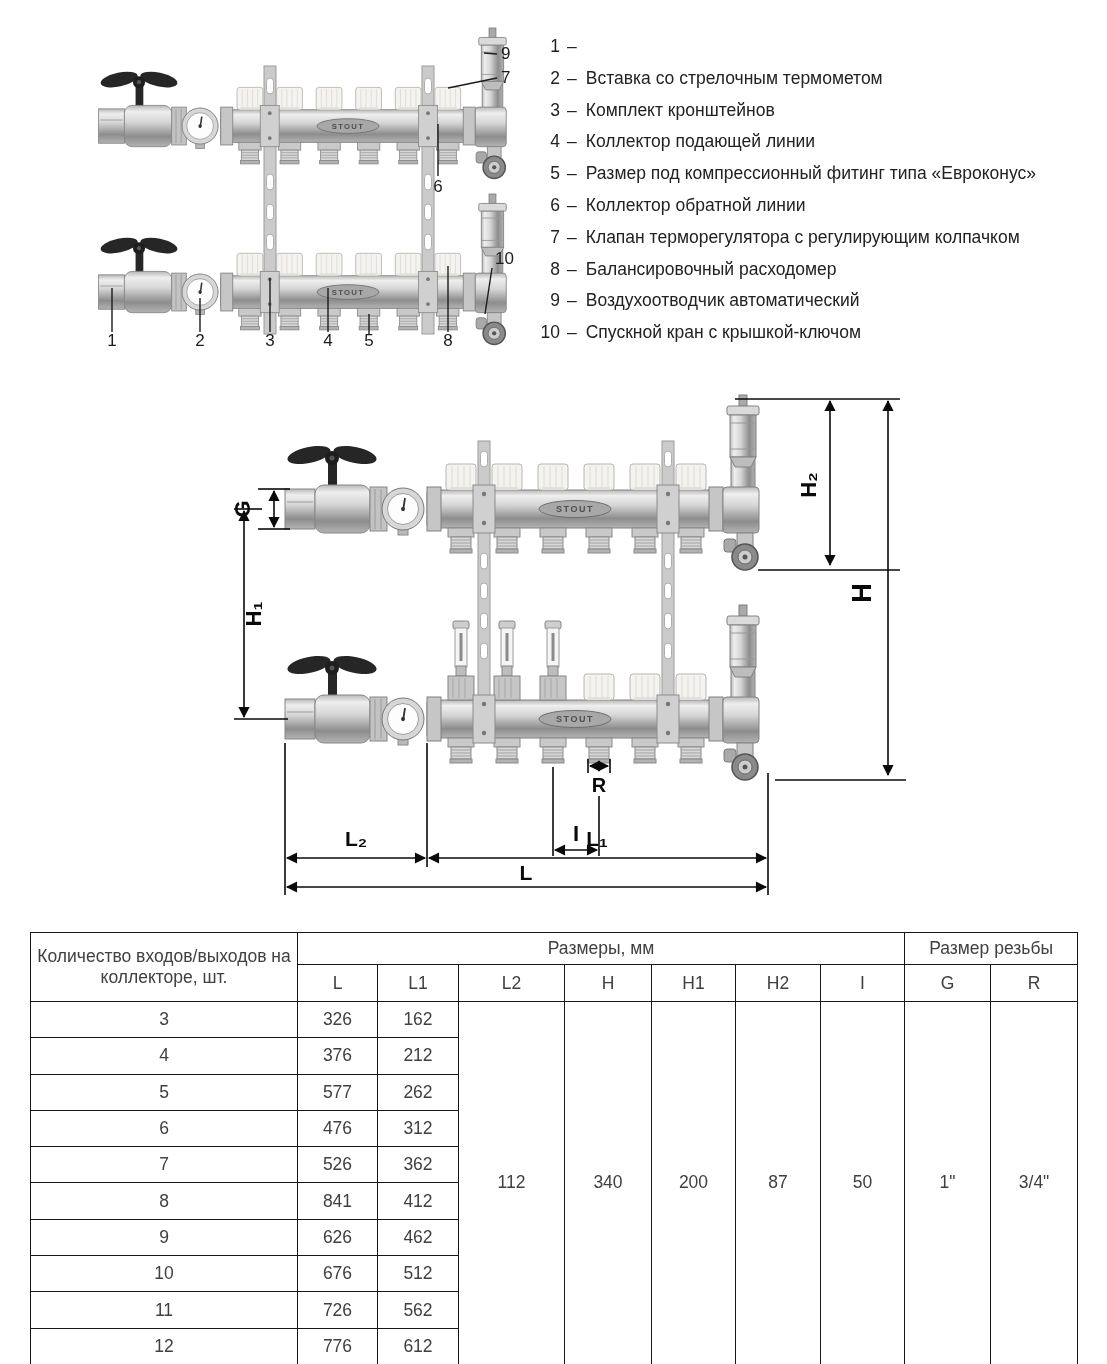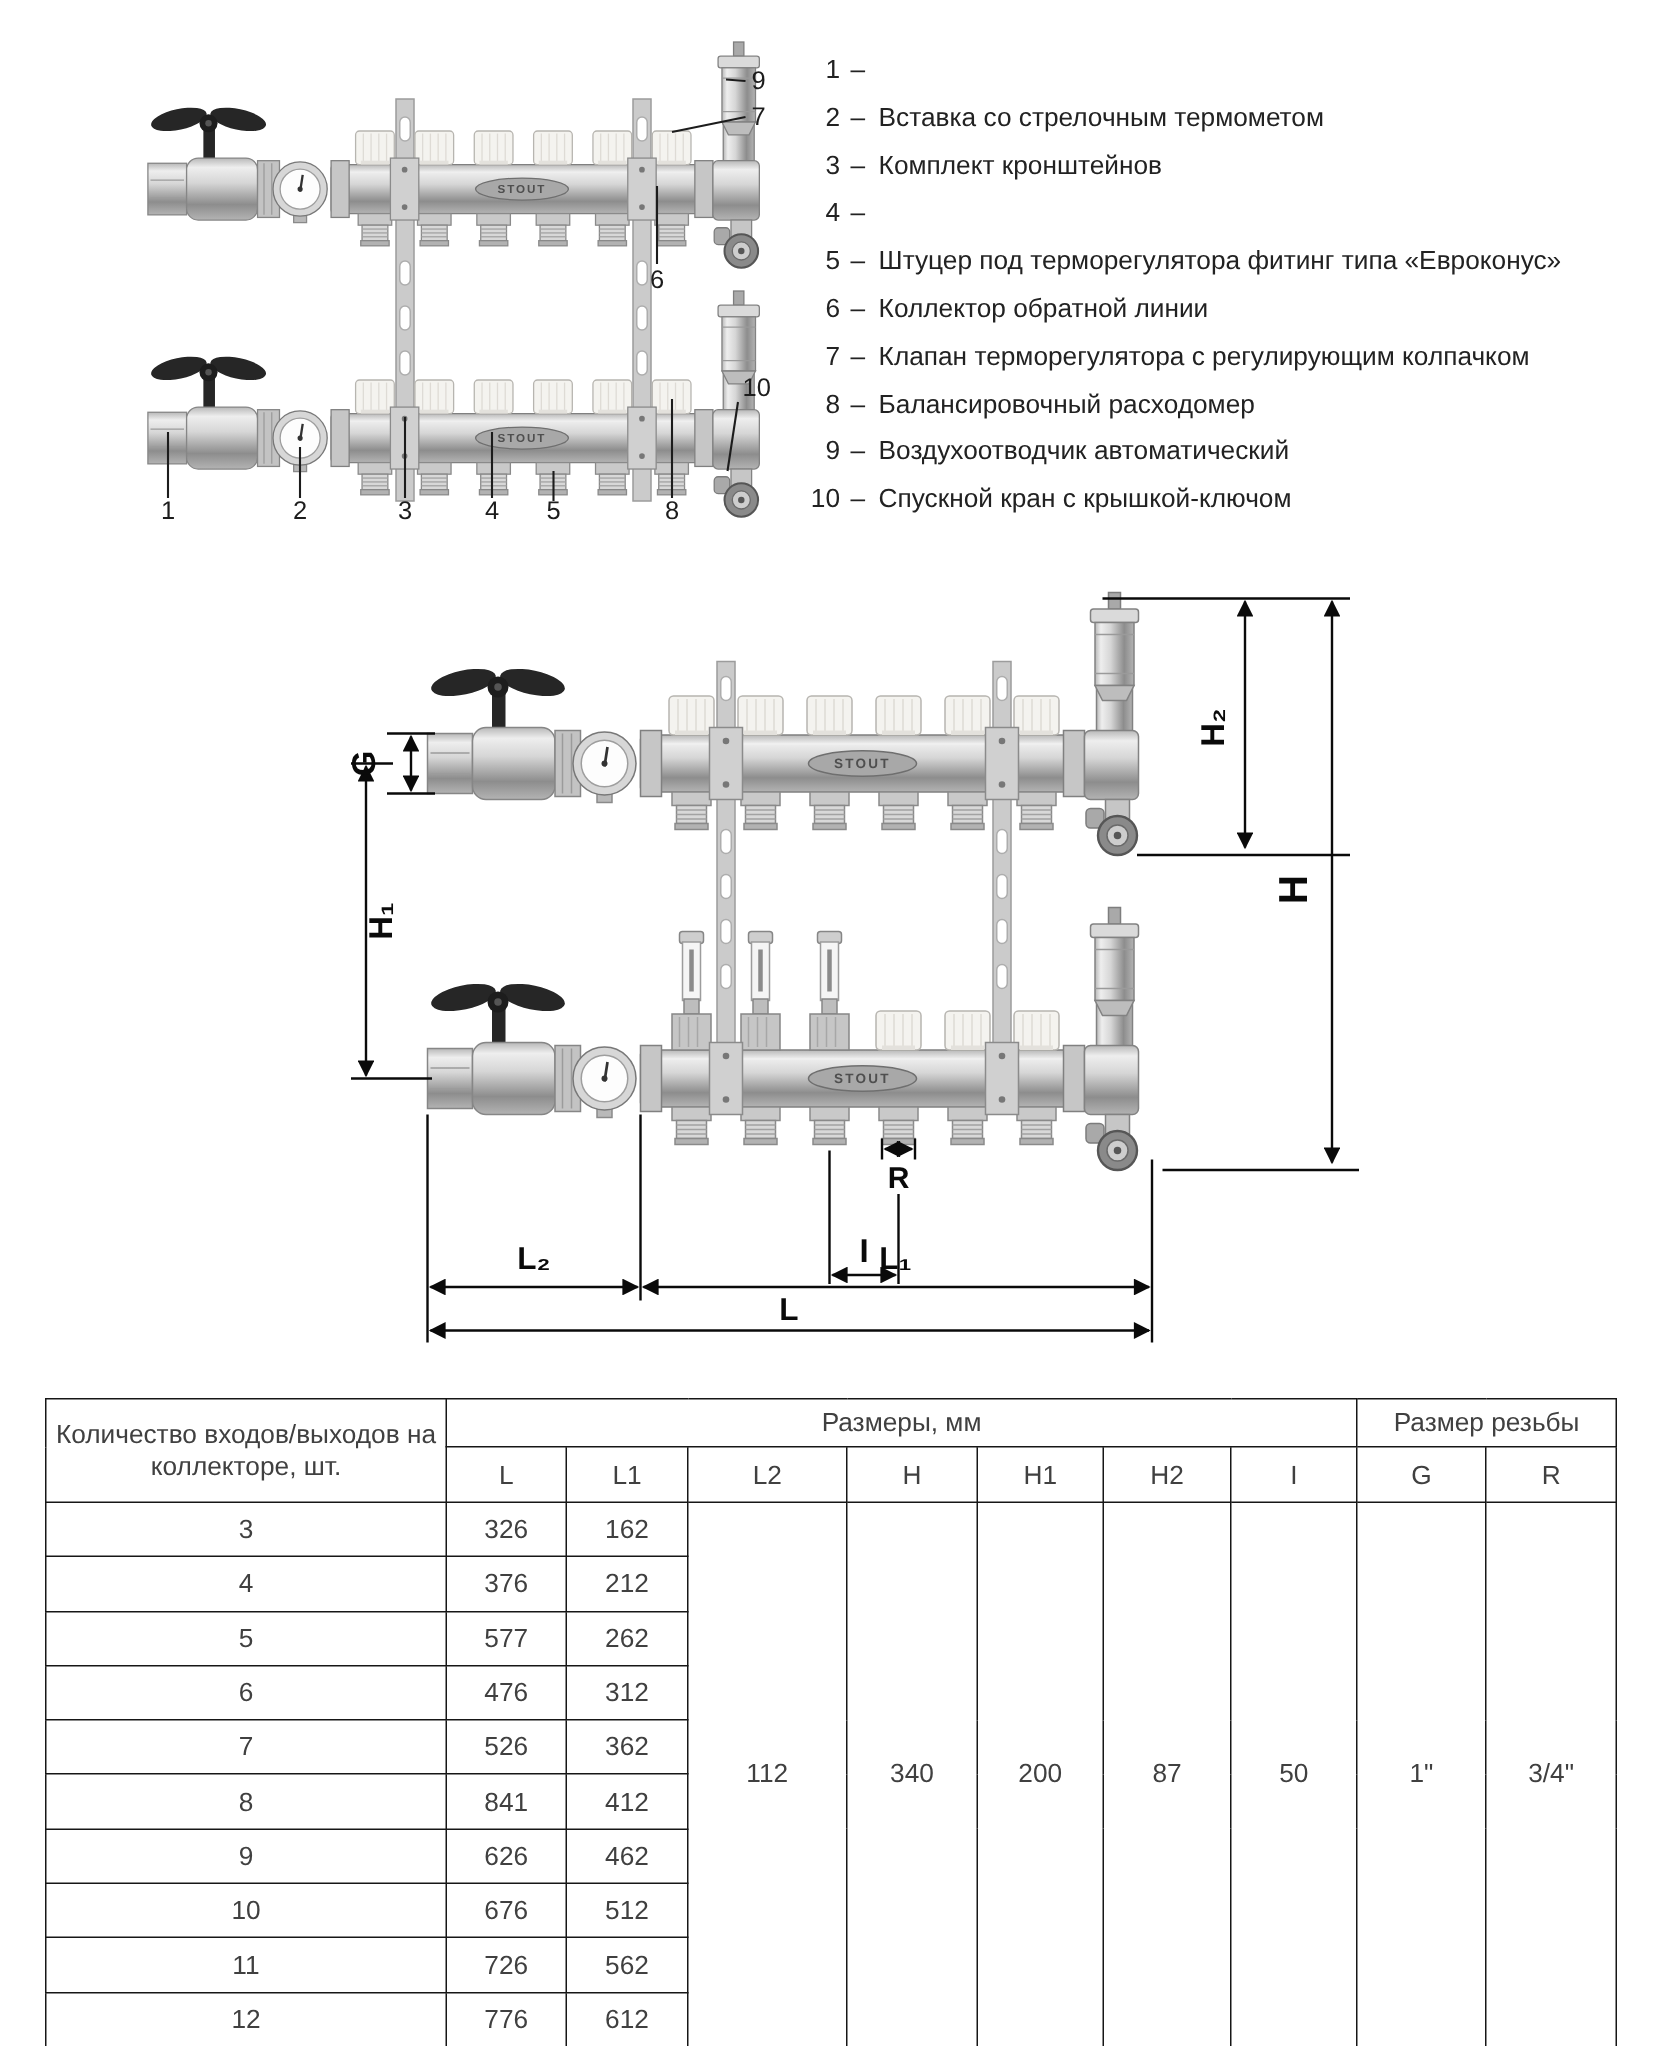--- a/index.html
+++ b/index.html
@@ -222,25 +222,26 @@
       <span class="legend-text">Вставка со стрелочным термометом</span>
     </div>
   <div class="legend-item">
       <span class="legend-num">3</span>
       <span class="legend-dash">–</span>
       <span class="legend-text">Комплект кронштейнов</span>
     </div>
   <div class="legend-item">
       <span class="legend-num">4</span>
       <span class="legend-dash">–</span>
+      <span class="legend-text">Коллектор подающей линии</span>
     </div>
   <div class="legend-item">
       <span class="legend-num">5</span>
       <span class="legend-dash">–</span>
-      <span class="legend-text">Штуцер под терморегулятора фитинг типа «Евроконус»</span>
+      <span class="legend-text">Размер под компрессионный фитинг типа «Евроконус»</span>
     </div>
   <div class="legend-item">
       <span class="legend-num">6</span>
       <span class="legend-dash">–</span>
       <span class="legend-text">Коллектор обратной линии</span>
     </div>
   <div class="legend-item">
       <span class="legend-num">7</span>
       <span class="legend-dash">–</span>
       <span class="legend-text">Клапан терморегулятора с регулирующим колпачком</span>

